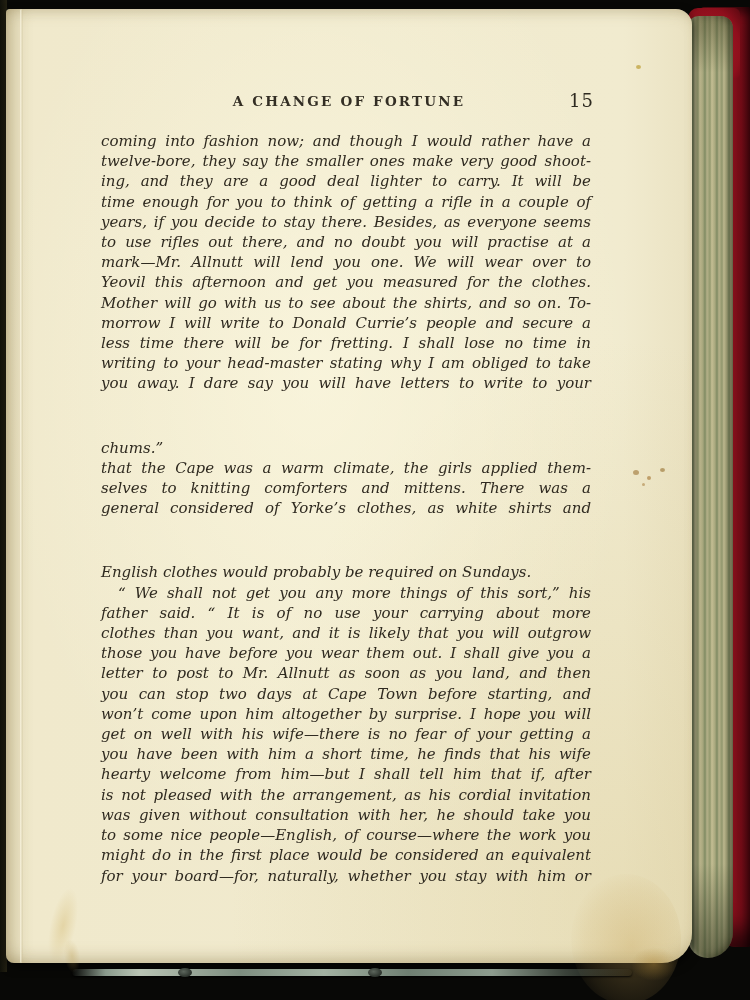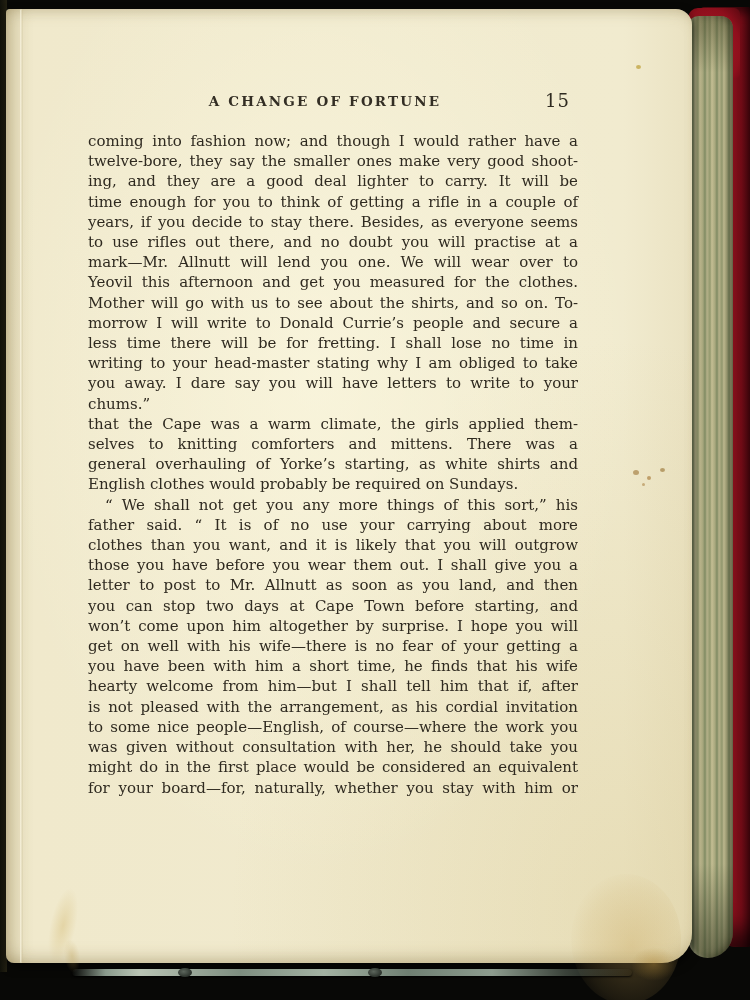--- a/index.html
+++ b/index.html
@@ -50,40 +50,40 @@
       inset 0 -14px 18px -12px rgba(120,100,50,.4),
       2px 4px 10px rgba(0,0,0,.6);
   }
   
   .fold-line{
     position:absolute;left:14px;top:0;width:3px;height:100%;
     background:linear-gradient(90deg, rgba(255,252,235,.7), rgba(160,140,80,.18));
     border-radius:2px;
   }
   .running-head{
-    position:absolute;left:74px;top:84px;width:490px;height:24px;
+    position:absolute;left:98px;top:84px;width:490px;height:24px;
     color:#332e24;
   }
   .head-title{
     display:block;text-align:center;
     font-size:13.5px;font-weight:bold;letter-spacing:2.2px;
   }
   .page-num{
     position:absolute;right:0;top:-3px;
     font-size:18px;letter-spacing:1px;color:#2e2a20;text-align:center;
   }
   .text-block{
-    position:absolute;left:82px;top:122px;width:490px;
-    color:#2f2a20;font-size:15px;line-height:20.2px;
+    position:absolute;left:95px;top:122px;width:490px;
+    color:#2f2a20;font-size:15px;line-height:20.2px;font-style:italic;
   }
   .line{
     text-align:justify;text-align-last:justify;
     white-space:normal;
   }
-  .line.last{text-align-last:left;}
+  .line.last{text-align-last:left;margin-top:44px;}
   .line.indent{text-indent:17px;}
   
   .bottom-edge-line{
     position:absolute;left:72px;top:969px;width:560px;height:7px;
     border-radius:4px;
     background:linear-gradient(90deg,
       rgba(120,135,120,0) 0%, #8a9a8c 6%, #b9c4b4 12%, #7e8e80 30%,
       #a3b2a2 45%, #6f7f72 60%, #8d9c8e 75%, rgba(110,125,110,.5) 88%, rgba(90,100,90,0) 100%);
     box-shadow:0 1px 2px rgba(0,0,0,.8);
   }
@@ -148,35 +148,35 @@
         <div class="line">mark—Mr. Allnutt will lend you one. We will wear over to</div>
         <div class="line">Yeovil this afternoon and get you measured for the clothes.</div>
         <div class="line">Mother will go with us to see about the shirts, and so on. To-</div>
         <div class="line">morrow I will write to Donald Currie’s people and secure a</div>
         <div class="line">less time there will be for fretting. I shall lose no time in</div>
         <div class="line">writing to your head-master stating why I am obliged to take</div>
         <div class="line">you away. I dare say you will have letters to write to your</div>
         <div class="line last">chums.”</div>
         <div class="line">that the Cape was a warm climate, the girls applied them-</div>
         <div class="line">selves to knitting comforters and mittens. There was a</div>
-        <div class="line">general overhauling of Yorke’s starting, as white shirts and</div>
+        <div class="line">general considered of Yorke’s clothes, as white shirts and</div>
         <div class="line last">English clothes would probably be required on Sundays.</div>
         <div class="line indent">“ We shall not get you any more things of this sort,” his</div>
         <div class="line">father said. “ It is of no use your carrying about more</div>
         <div class="line">clothes than you want, and it is likely that you will outgrow</div>
         <div class="line">those you have before you wear them out. I shall give you a</div>
         <div class="line">letter to post to Mr. Allnutt as soon as you land, and then</div>
         <div class="line">you can stop two days at Cape Town before starting, and</div>
         <div class="line">won’t come upon him altogether by surprise. I hope you will</div>
         <div class="line">get on well with his wife—there is no fear of your getting a</div>
         <div class="line">you have been with him a short time, he finds that his wife</div>
         <div class="line">hearty welcome from him—but I shall tell him that if, after</div>
         <div class="line">is not pleased with the arrangement, as his cordial invitation</div>
+        <div class="line">was given without consultation with her, he should take you</div>
         <div class="line">to some nice people—English, of course—where the work you</div>
-        <div class="line">was given without consultation with her, he should take you</div>
         <div class="line">might do in the first place would be considered an equivalent</div>
         <div class="line">for your board—for, naturally, whether you stay with him or</div>
       </div>
 
     <div class="stain stain-dot"></div>
     <div class="stain speck-1"></div>
     <div class="stain speck-2"></div>
     <div class="stain speck-3"></div>
     <div class="stain speck-4"></div>
     <div class="stain stain-br"></div>

